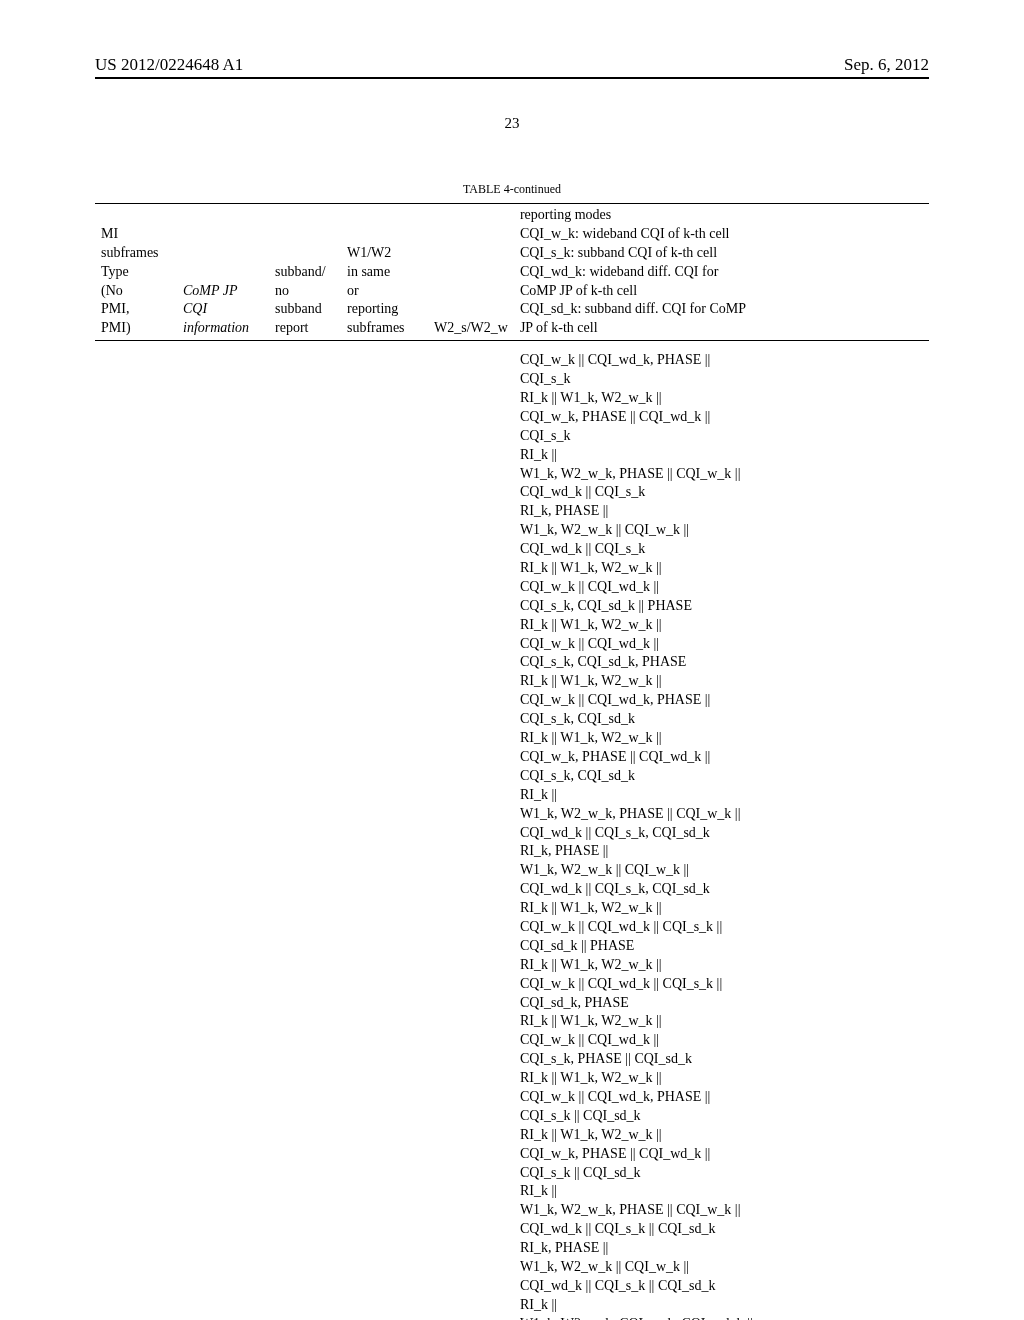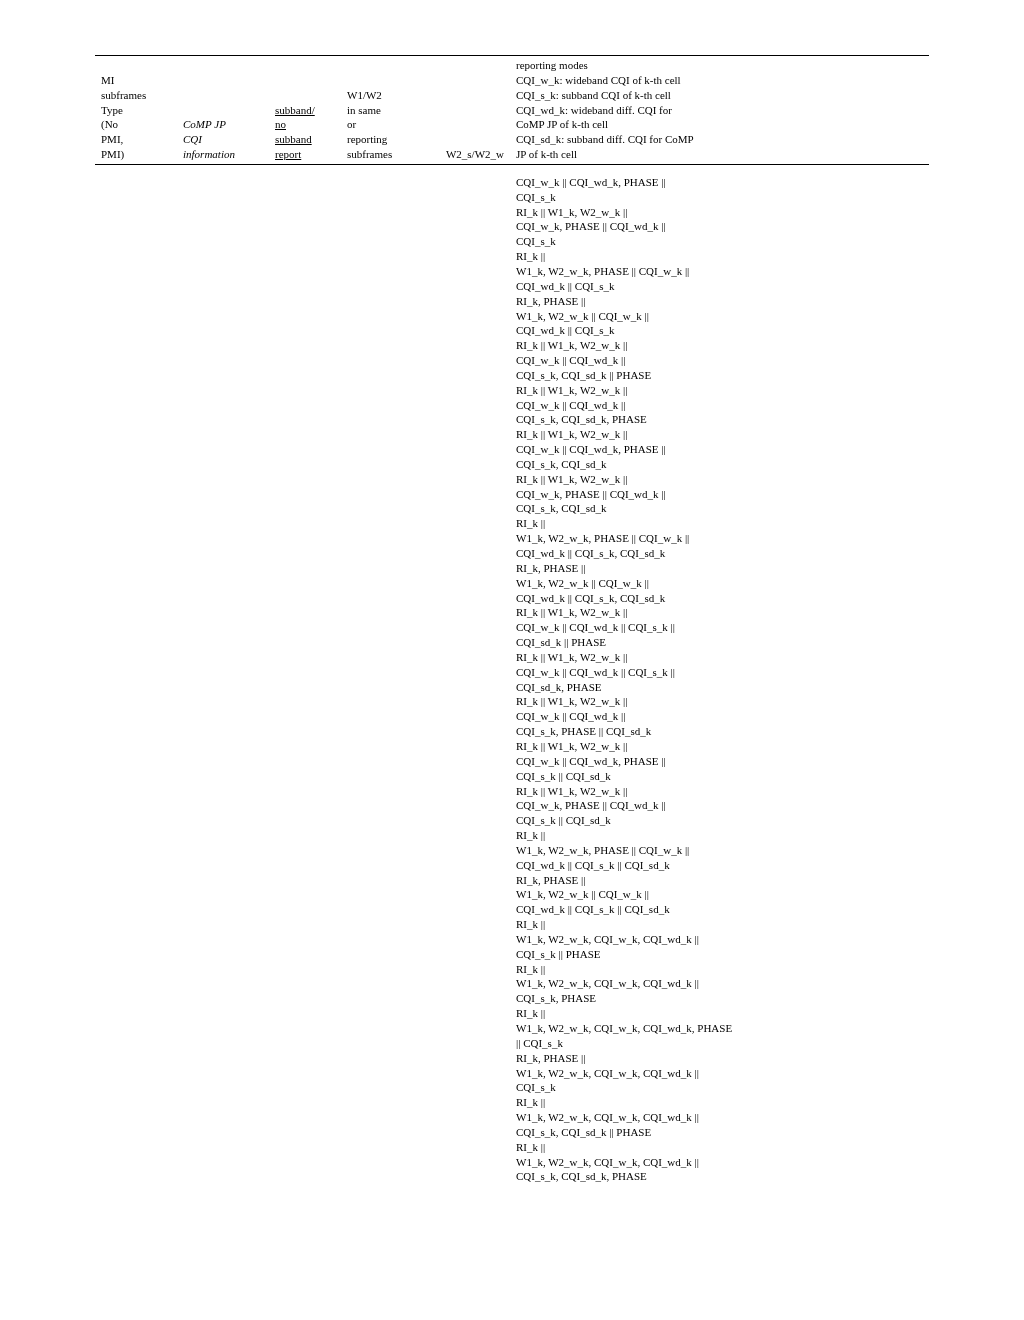--- a/index.html
+++ b/index.html
@@ -56,36 +56,42 @@
     }
     .body-cell {
       vertical-align: top !important;
       padding-top: 10px !important;
       padding-bottom: 6px !important;
       margin-top: 36px;
     }
     .notes-cell {
       white-space: pre-line;
       line-height: 1.35;
-      font-size: 11px;
+      font-size: 14px;
     }
     .col1 { width: 70px; }
     .col2 { width: 80px; font-style: italic; }
-    .col3 { width: 60px; text-decoration: underline; }
+    .col3 { width: 60px; }
     .col4 { width: 75px; }
     .col5 { width: 70px; text-align: right; }
     .col6 { }
   </style>
 </head>
 <body>
 
 <div class="page">
 
-
-
+  <div class="header">
+    <span class="header-left">US 2012/0224648 A1</span>
+    <span class="header-right">Sep. 6, 2012</span>
+  </div>
+
+  <div class="page-num">23</div>
+
+  <div class="table-title">TABLE 4-continued</div>
 
   <table class="tbl">
     <thead>
       <tr class="thead-row thead-row-bottom">
         <td class="col1 notes-cell">MI
 subframes
 Type
 (No
 PMI,
 PMI)</td>

